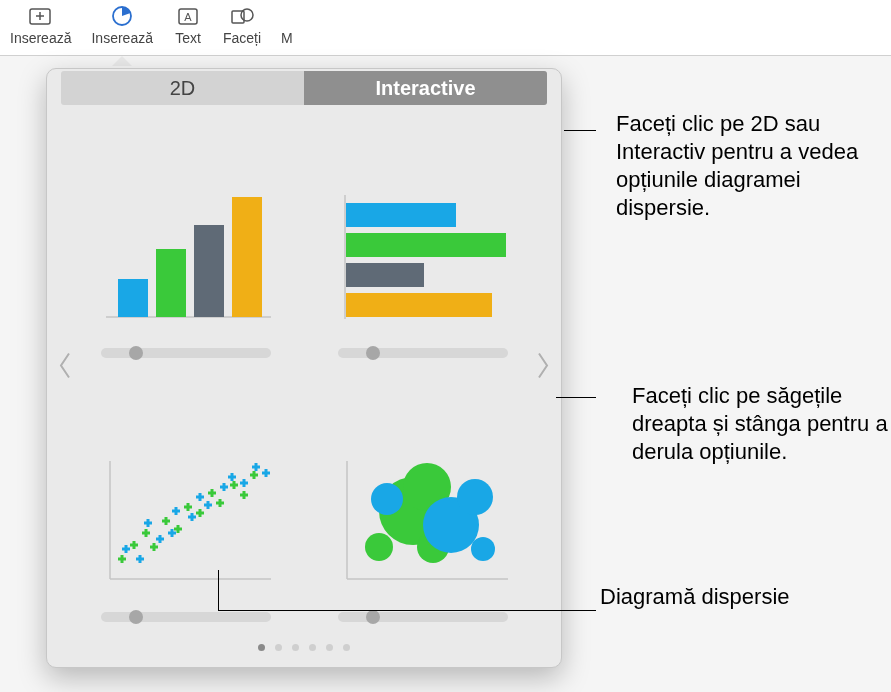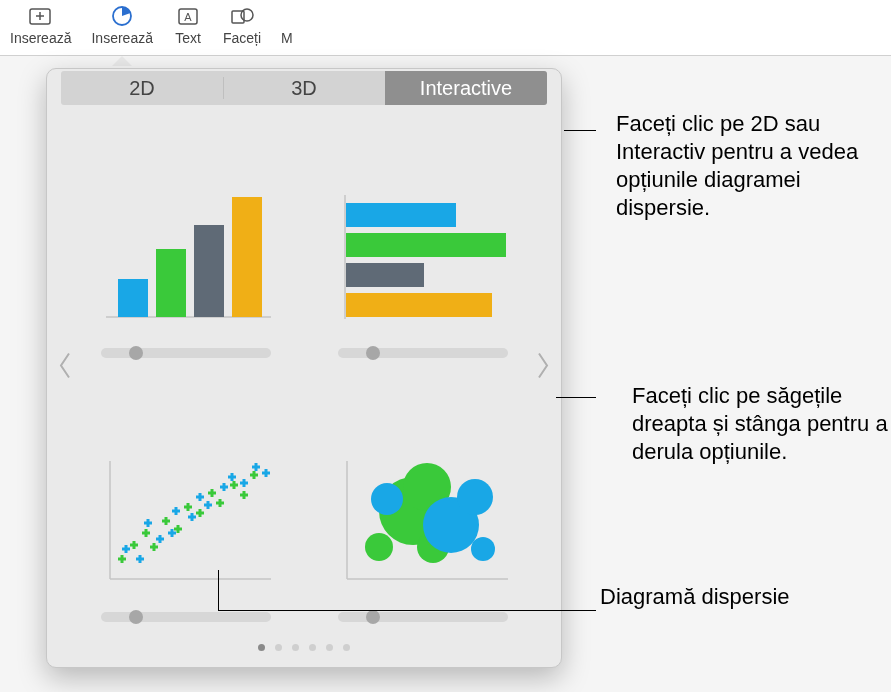--- a/index.html
+++ b/index.html
@@ -85,21 +85,21 @@
     }
     .seg-btn + .seg-btn::before {
       content:"";
       position:absolute;
       left:0; top:6px; bottom:6px;
       width:1px; background:#bfbfbf;
     }
     .seg-btn.active {
       background:#8f8f8f;
       color:#fff;
-      font-weight:400;
+      font-weight:700;
     }
     .seg-btn.active::before { display:none; }
 
     .grid-area {
       position:relative;
       flex:1;
       padding: 18px 38px 10px 38px;
     }
     .nav-arrow {
       position:absolute;
@@ -219,21 +219,20 @@
     <span class="toolbar-label">Faceți</span>
   </div>
   <div class="toolbar-item" style="padding-top:28px;">
     <span class="toolbar-label">M</span>
   </div>
 </div>
 
 <div class="popover">
   <div class="seg">
     <div class="seg-btn">2D</div>
-    <div class="seg-btn">3D</div>
     <div class="seg-btn active">Interactive</div>
   </div>
 
   <div class="grid-area">
     <div class="nav-arrow nav-left">
       <svg width="16" height="28">
           <polyline points="12,2 4,14 12,26" fill="none" stroke="currentColor" stroke-width="2"></polyline>
         </svg>
     </div>
     <div class="nav-arrow nav-right">

